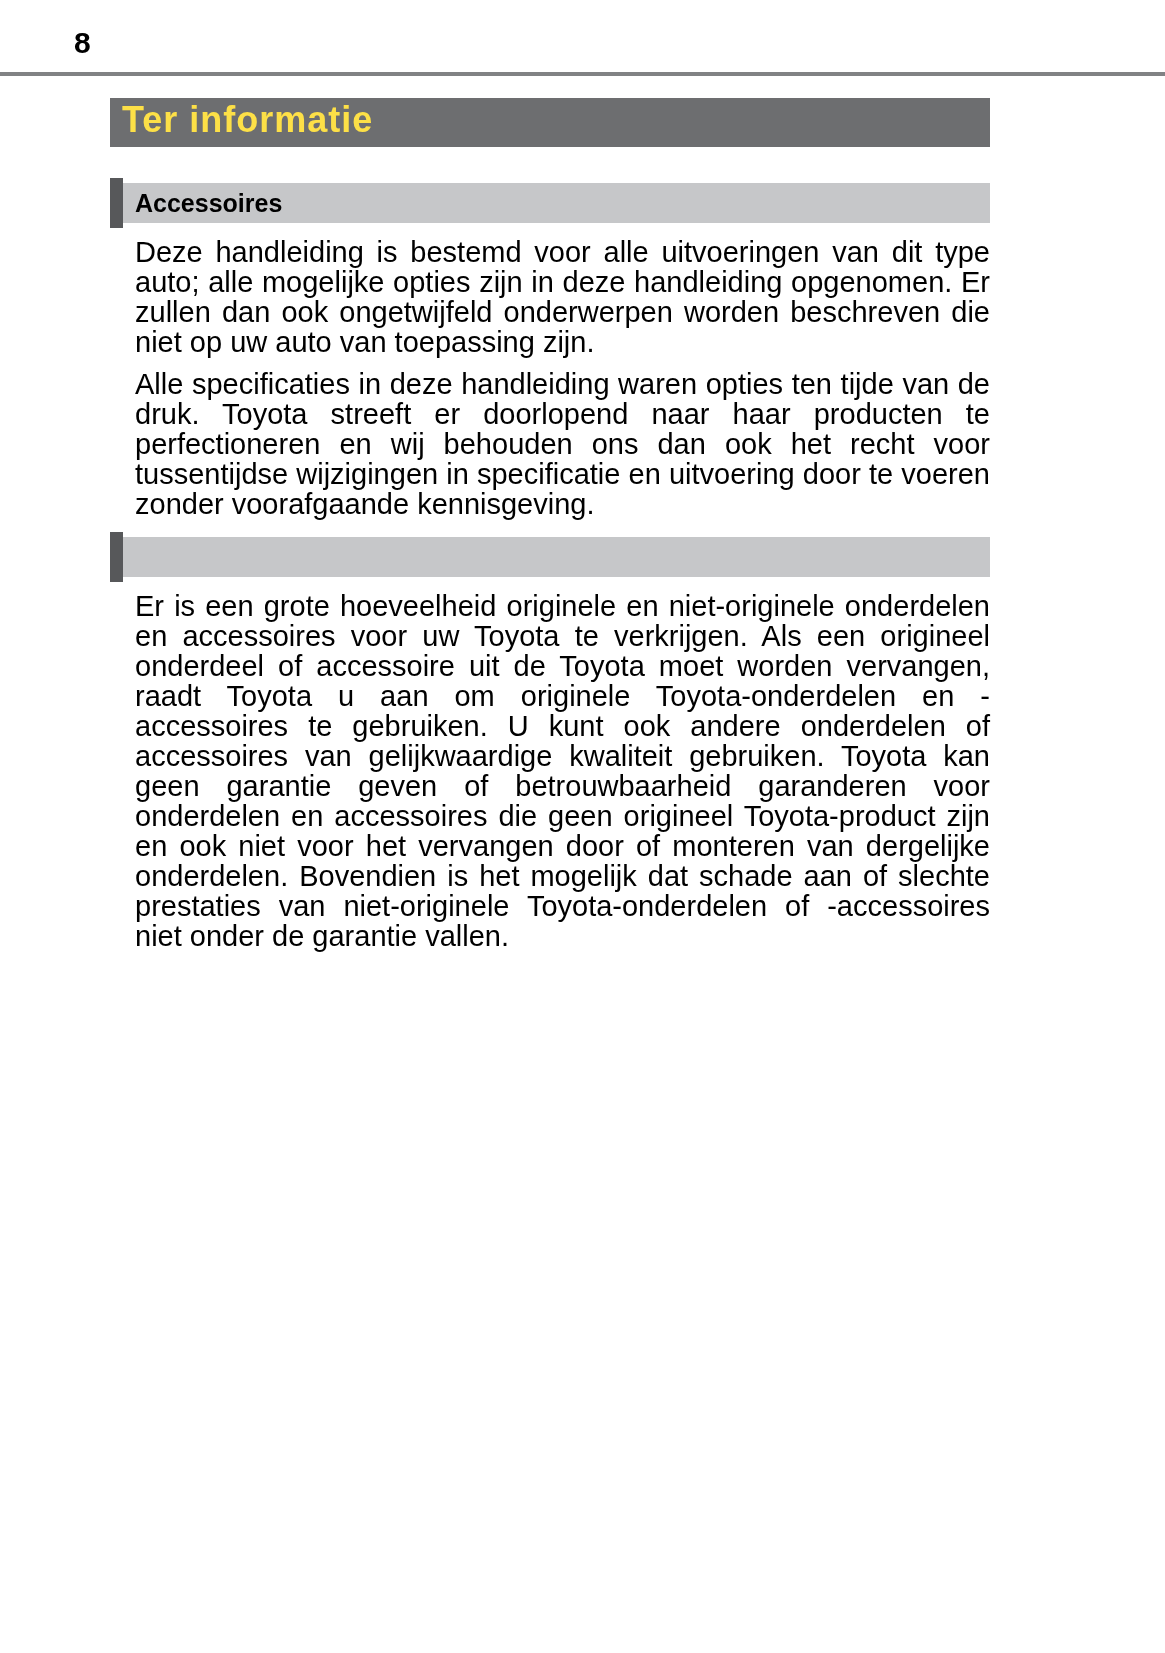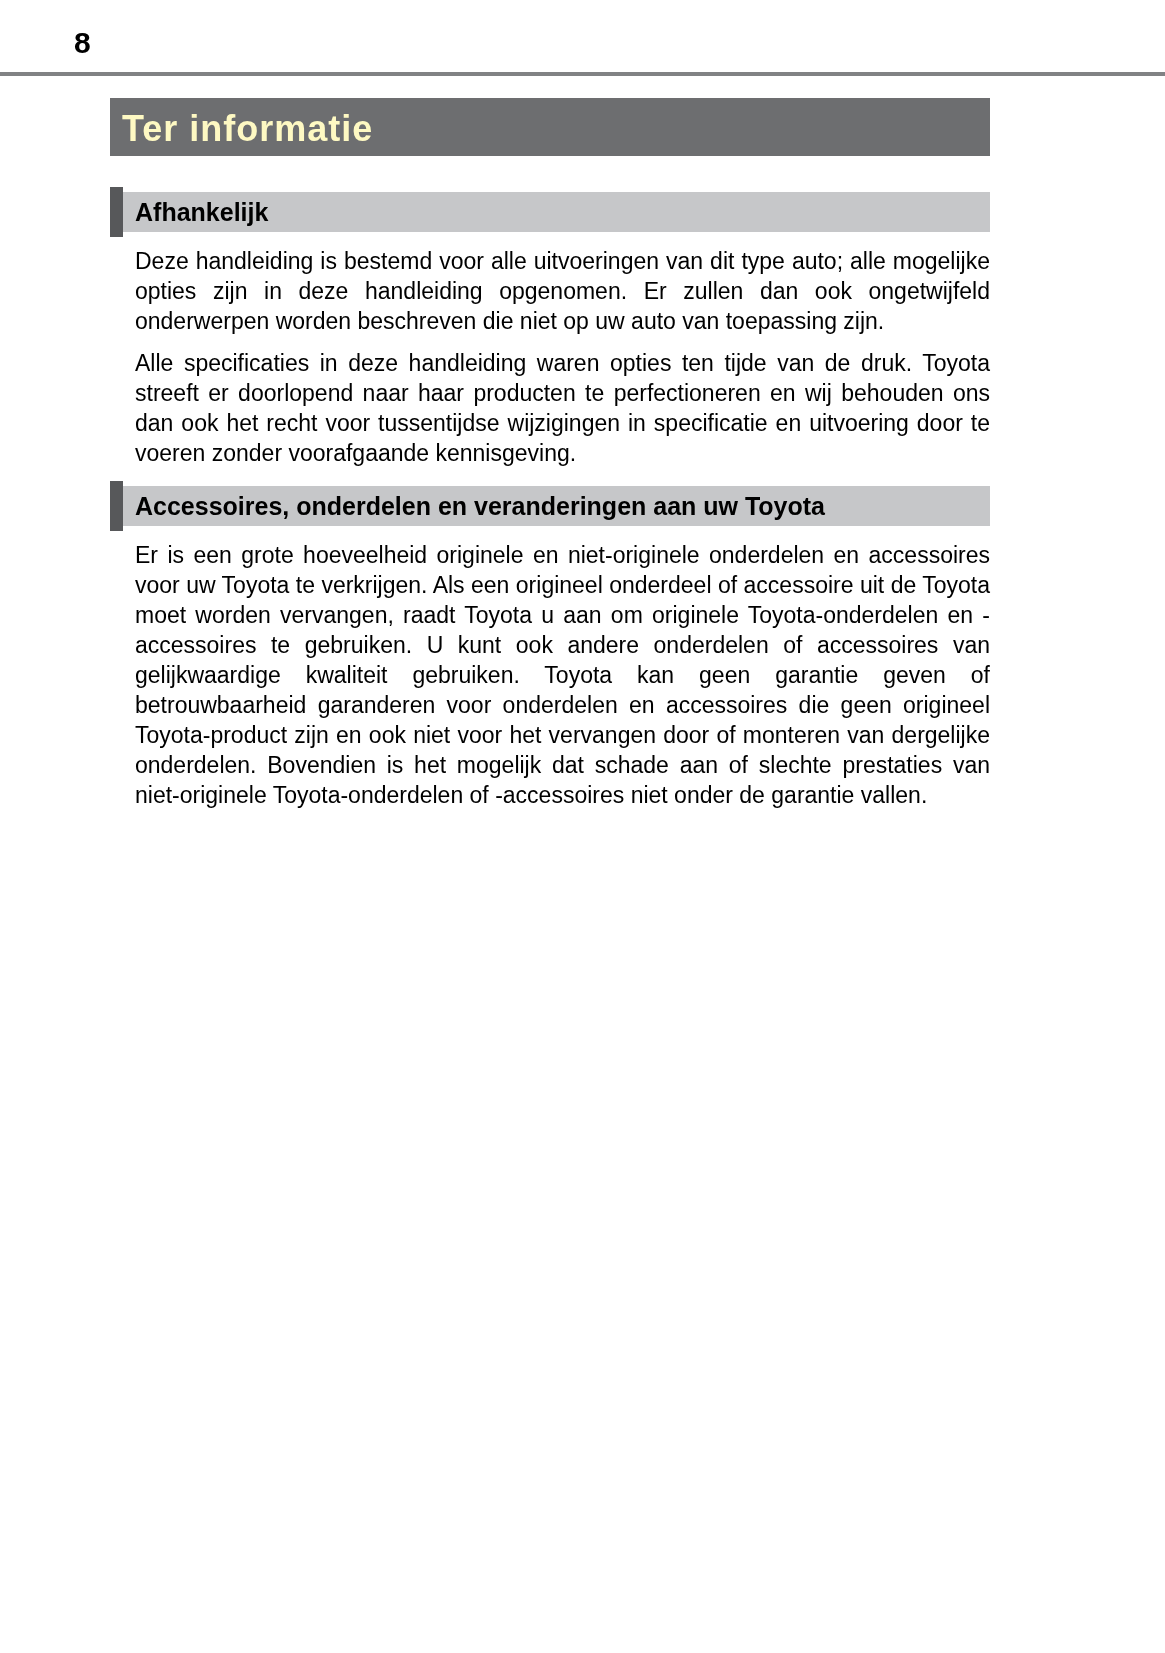--- a/index.html
+++ b/index.html
@@ -39,25 +39,25 @@
     background: var(--rule-color, #818284);
   }
   .content {
     position: absolute;
     left: 110px;
     top: 98px;
     width: 880px;
   }
   .title-banner {
     background: var(--banner-bg, #6d6e70);
-    color: #fef9c3;
+    color: #fde047;
     font-weight: bold;
     font-size: 36px;
     line-height: 38px;
-    padding: 12px 0 8px 12px;
+    padding: 3px 0 8px 12px;
     letter-spacing: 1px;
   }
   .section {
     margin-top: 36px;
   }
   .section + .section {
     margin-top: 18px;
   }
   .section-bar {
     position: relative;
@@ -80,21 +80,21 @@
     font-weight: bold;
     line-height: 1;
   }
   .section-body {
     margin-left: 25px;
     width: 855px;
     padding-top: 14px;
   }
   .para {
     margin: 0 0 12px 0;
-    font-size: 23px;
+    font-size: 29px;
     line-height: 30px;
     text-align: justify;
   }
   .para:last-child {
     margin-bottom: 0;
   }
 </style>
 </head>
 <body>
 
@@ -106,32 +106,31 @@
 
   <div class="content">
 
     <div class="title-banner">
       <span>Ter informatie</span>
     </div>
 
     <section class="section">
       <div class="section-bar">
         <div class="section-accent"></div>
-        <h2 class="section-heading">Afhankelijk</h2>
+        <h2 class="section-heading">Accessoires</h2>
       </div>
       <div class="section-body">
         <p class="para">Deze handleiding is bestemd voor alle uitvoeringen van dit type auto; alle mogelijke opties zijn in deze handleiding opgenomen. Er zullen dan ook ongetwijfeld onderwerpen worden beschreven die niet op uw auto van toepassing zijn.</p>
         <p class="para">Alle specificaties in deze handleiding waren opties ten tijde van de druk. Toyota streeft er doorlopend naar haar producten te perfectioneren en wij behouden ons dan ook het recht voor tussentijdse wijzigingen in specificatie en uitvoering door te voeren zonder voorafgaande kennisgeving.</p>
       </div>
     </section>
 
     <section class="section">
       <div class="section-bar">
         <div class="section-accent"></div>
-        <h2 class="section-heading">Accessoires, onderdelen en veranderingen aan uw Toyota</h2>
       </div>
       <div class="section-body">
         <p class="para">Er is een grote hoeveelheid originele en niet-originele onderdelen en accessoires voor uw Toyota te verkrijgen. Als een origineel onderdeel of accessoire uit de Toyota moet worden vervangen, raadt Toyota u aan om originele Toyota-onderdelen en -accessoires te gebruiken. U kunt ook andere onderdelen of accessoires van gelijkwaardige kwaliteit gebruiken. Toyota kan geen garantie geven of betrouwbaarheid garanderen voor onderdelen en accessoires die geen origineel Toyota-product zijn en ook niet voor het vervangen door of monteren van dergelijke onderdelen. Bovendien is het mogelijk dat schade aan of slechte prestaties van niet-originele Toyota-onderdelen of -accessoires niet onder de garantie vallen.</p>
       </div>
     </section>
 
   </div>
 </div>
 
 </body></html>

